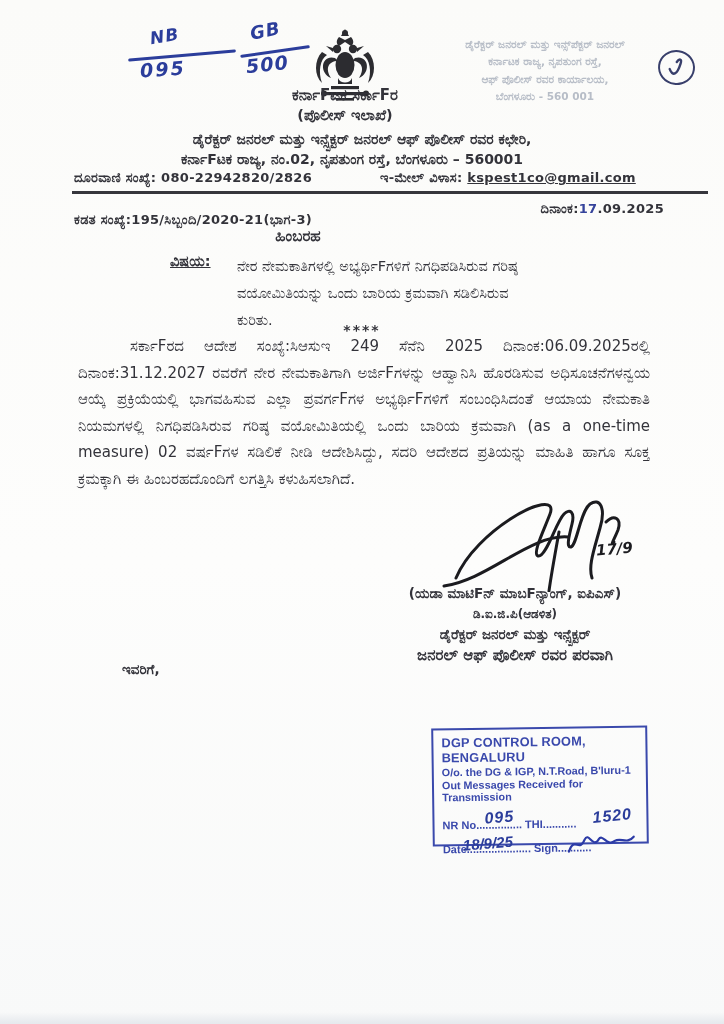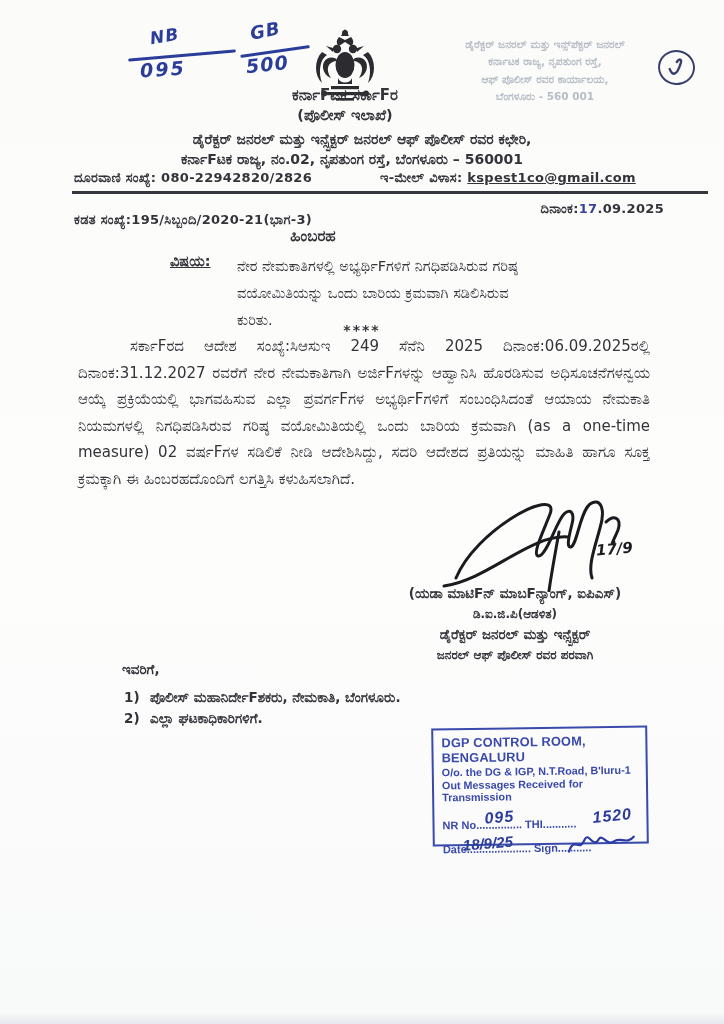--- a/index.html
+++ b/index.html
@@ -93,21 +93,21 @@
     <span>ಇ-ಮೇಲ್ ವಿಳಾಸ: </span><span class="email">kspest1co@gmail.com</span>
   </div>
 
   <div class="abs rule" style="left:72px;top:191px;width:636px;"></div>
 
   <div class="abs kn spec" style="left:74px;top:212px;font-size:13px;font-weight:600;">ಕಡತ ಸಂಖ್ಯೆ:195/ಸಿಬ್ಬಂದಿ/2020-21(ಭಾಗ-3)</div>
   <div class="abs kn spec" style="left:470px;top:201px;width:194px;text-align:right;font-size:13px;font-weight:600;">
     <span>ದಿನಾಂಕ:</span><span style="color:#35439b;font-weight:bold;">17</span><span>.09.2025</span>
   </div>
 
-  <div class="abs bold center kn" style="left:0;top:227px;width:596px;font-size:15px;margin-left:15px;">ಹಿಂಬರಹ</div>
+  <div class="abs bold center kn" style="left:0;top:227px;width:596px;font-size:15px;">ಹಿಂಬರಹ</div>
 
   <div class="abs bold kn" style="left:170px;top:253px;font-size:14.5px;text-decoration:underline;">ವಿಷಯ:</div>
   <div class="abs kn" style="left:237px;top:253px;width:412px;font-size:14.5px;line-height:27px;">
     <div>ನೇರ ನೇಮಕಾತಿಗಳಲ್ಲಿ ಅಭ್ಯರ್ಥಿFಗಳಿಗೆ ನಿಗಧಿಪಡಿಸಿರುವ ಗರಿಷ್ಠ</div>
     <div>ವಯೋಮಿತಿಯನ್ನು ಒಂದು ಬಾರಿಯ ಕ್ರಮವಾಗಿ ಸಡಿಲಿಸಿರುವ</div>
     <div>ಕುರಿತು.</div>
   </div>
 
   <div class="abs bold center kn" style="left:0;top:322px;width:724px;font-size:14px;letter-spacing:2px;">****</div>
 
@@ -122,32 +122,24 @@
         <path d="M168 30 C176 22 184 26 180 38 C176 48 172 54 176 50"></path>
       </g>
     </svg>
   </div>
   <div class="abs hw-black" style="left:596px;top:540px;font-size:15px;transform:rotate(-5deg);">17/9</div>
 
   <div class="abs center kn" style="left:355px;top:583px;width:320px;line-height:20.5px;">
     <div class="bold" style="font-size:13.5px;">(ಯಡಾ ಮಾಟಿFನ್ ಮಾಬFನ್ಯಾಂಗ್, ಐಪಿಎಸ್)</div>
     <div class="bold" style="font-size:12px;">ಡಿ.ಐ.ಜಿ.ಪಿ(ಆಡಳಿತ)</div>
     <div style="font-size:13.5px;font-weight:600;">ಡೈರೆಕ್ಟರ್ ಜನರಲ್ ಮತ್ತು ಇನ್ಸ್ಪೆಕ್ಟರ್</div>
-    <div style="font-size:12px;font-weight:600;">ಜನರಲ್ ಆಫ್ ಪೊಲೀಸ್ ರವರ ಪರವಾಗಿ</div>
+    <div style="font-size:15px;font-weight:600;">ಜನರಲ್ ಆಫ್ ಪೊಲೀಸ್ ರವರ ಪರವಾಗಿ</div>
   </div>
 
   <div class="abs kn" style="left:78px;top:661px;font-size:13.5px;font-weight:600;margin-left:44px;">ಇವರಿಗೆ,</div>
-  <div class="abs kn" style="left:124px;top:687px;font-size:13.5px;line-height:21px;font-weight:600;">
-    <div>
-      <span style="display:inline-block;width:26px;">1)</span><span>ಪೊಲೀಸ್ ಮಹಾನಿರ್ದೇFಶಕರು, ನೇಮಕಾತಿ, ಬೆಂಗಳೂರು.</span>
-    </div>
-    <div>
-      <span style="display:inline-block;width:26px;">2)</span><span>ಎಲ್ಲಾ ಘಟಕಾಧಿಕಾರಿಗಳಿಗೆ.</span>
-    </div>
-  </div>
 
   <div class="abs stamp" style="left:432px;top:727px;width:216px;height:118px;">
     <div style="font-size:12.8px;letter-spacing:0.2px;">DGP CONTROL ROOM, BENGALURU</div>
     <div style="font-size:10.8px;margin-top:1px;">O/o. the DG &amp; IGP, N.T.Road, B'luru-1</div>
     <div style="font-size:10.8px;margin-top:1px;">Out Messages Received for Transmission</div>
     <div class="row" style="margin-top:16px;font-size:11px;">
       <span>NR No...............</span>
       <span>THI...........</span>
       <span class="abs hw" style="left:42px;top:-10px;font-size:16px;transform:rotate(-4deg);letter-spacing:1px;">095</span>
       <span class="abs hw" style="left:150px;top:-10px;font-size:16px;transform:rotate(-5deg);letter-spacing:1px;">1520</span>

